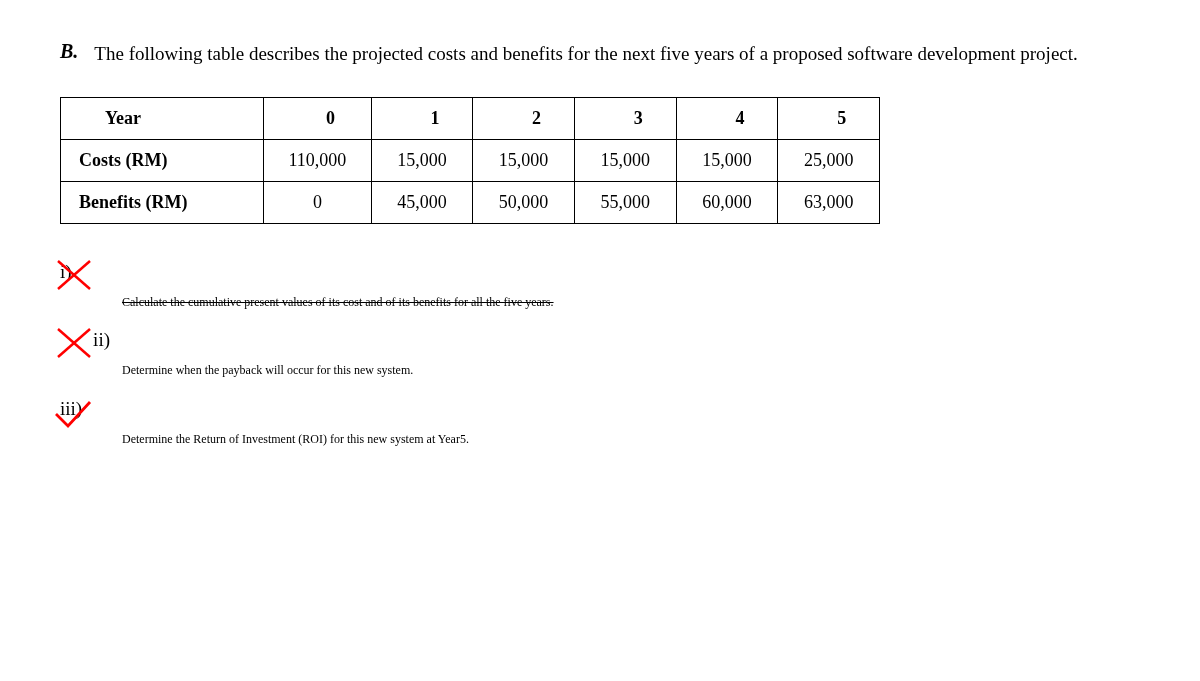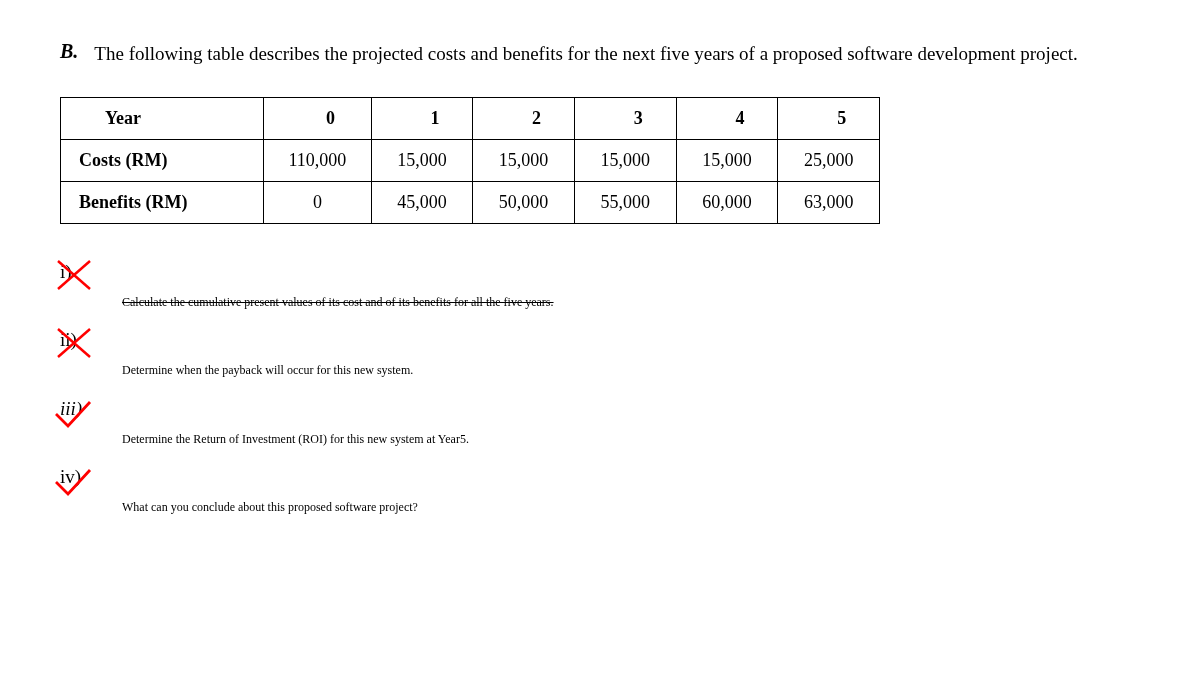--- a/index.html
+++ b/index.html
@@ -106,27 +106,27 @@
     .marker-i {
       position: relative;
       display: flex;
       align-items: center;
     }
 
     .marker-ii {
       position: relative;
       display: flex;
       align-items: center;
+      justify-content: flex-end;
     }
 
     .marker-iii {
       position: relative;
       display: flex;
       align-items: center;
-      font-style: italic;
     }
 
     .marker-iv {
       position: relative;
       display: flex;
       align-items: center;
     }
 
     .marker-text {
       font-size: 19px;
@@ -210,25 +210,16 @@
     <li class="question-item">
       <div class="question-marker marker-iii">
         <svg width="46" height="40" style="position:absolute; left:-8px; top:-2px;">
           <polyline points="4,18 16,30 38,6" fill="none" stroke="red" stroke-width="2.8"></polyline>
         </svg>
         <span class="marker-text">iii)</span>
       </div>
       <span class="question-text">Determine the Return of Investment (ROI) for this new system at Year5.</span>
     </li>
 
-    <li class="question-item">
-      <div class="question-marker marker-iv">
-        <svg width="46" height="40" style="position:absolute; left:-8px; top:-2px;">
-          <polyline points="4,18 16,30 38,6" fill="none" stroke="red" stroke-width="2.8"></polyline>
-        </svg>
-        <span class="marker-text">iv)</span>
-      </div>
-      <span class="question-text">What can you conclude about this proposed software project?</span>
-    </li>
 
   </ul>
 
 </div>
 
 </body></html>

